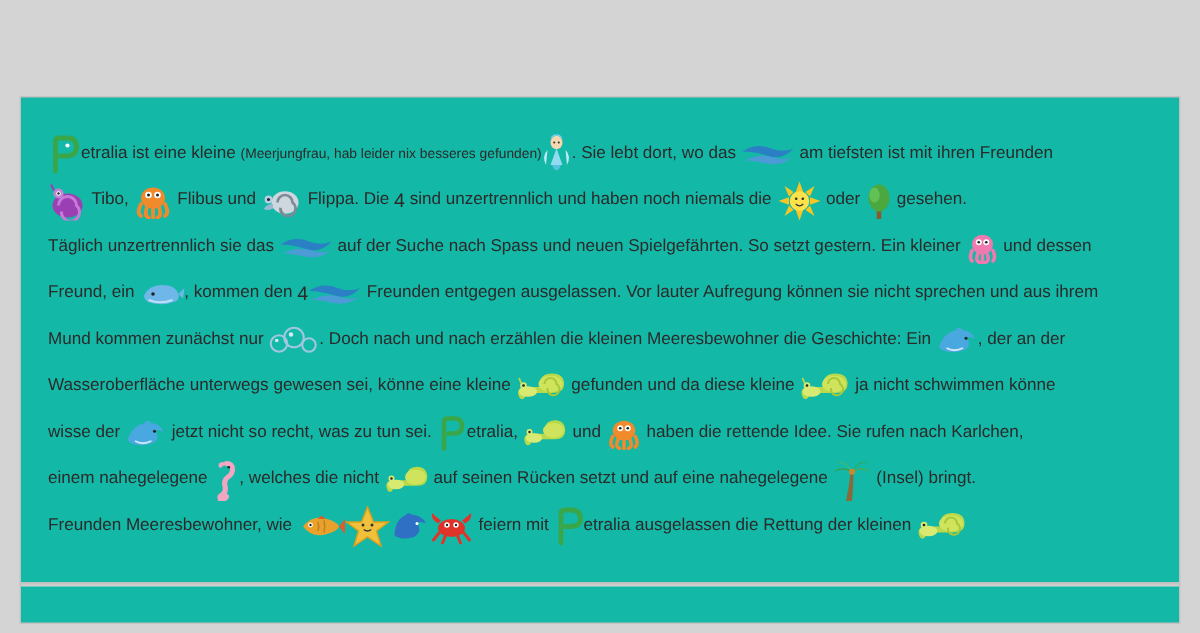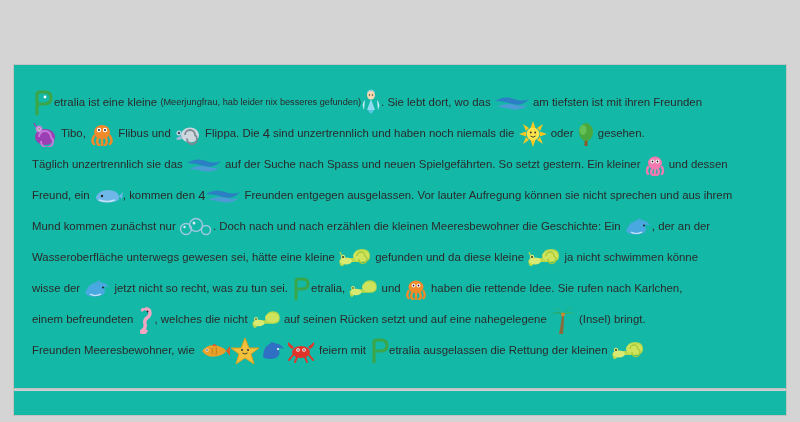--- a/index.html
+++ b/index.html
@@ -188,21 +188,21 @@
         <svg width="28" height="20" viewBox="0 0 28 20">
           <path d="M2 14 Q6 3 16 3 Q24 3 26 9 Q23 7 20 8 Q24 12 20 16 Q12 19 6 17 Q3 16 2 14Z" fill="#4aa8e0"></path>
           <path d="M13 3 Q15 0 18 3 Z" fill="#4aa8e0"></path>
           <circle cx="20" cy="8.5" r="1" fill="#222"></circle>
           <path d="M7 15 Q12 18 18 15" stroke="#cfe9f7" stroke-width="1.2" fill="none"></path>
         </svg>
       </span><span class="t">, der an der</span>
     </span>
 
     <span class="line">
-      <span class="t">Wasseroberfläche unterwegs gewesen sei, hätte eine kleine </span><span class="ico">
+      <span class="t">Wasseroberfläche unterwegs gewesen sei, könne eine kleine </span><span class="ico">
         <svg width="34" height="20" viewBox="0 0 34 20">
           <path d="M4 16 Q2 12 6 12 L24 12 Q30 12 30 8 Q30 3 24 3 Q18 3 18 8" fill="none" stroke="#b9d94a" stroke-width="4" stroke-linecap="round"></path>
           <ellipse cx="23" cy="8" rx="8" ry="5.5" fill="#cfe45c"></ellipse>
           <path d="M23 8 m-4 0 a4 4 0 1 1 8 0 a4 4 0 1 1 -6 2.8" fill="none" stroke="#a7c938" stroke-width="1.4"></path>
           <ellipse cx="8" cy="13" rx="6" ry="3.5" fill="#d9ea72"></ellipse>
           <circle cx="5" cy="9" r="2.2" fill="#d9ea72"></circle>
           <circle cx="5" cy="9" r="0.9" fill="#222"></circle>
           <path d="M3.5 7.5 L2 4" stroke="#b9d94a" stroke-width="1.2"></path>
         </svg>
       </span><span class="t"> gefunden und da diese kleine </span><span class="ico">
@@ -244,21 +244,21 @@
           <path d="M4.5 13 Q2 18 4.5 20 M8 15 Q6 20 9 21 M12 16 Q12 20 12 21 M16 15 Q18 20 15 21 M19.5 13 Q22 18 19.5 20" stroke="#f08a2a" stroke-width="2.4" fill="none" stroke-linecap="round"></path>
           <circle cx="9.5" cy="7.5" r="2" fill="#fff"></circle>
             <circle cx="14.5" cy="7.5" r="2" fill="#fff"></circle>
           <circle cx="9.5" cy="7.5" r="0.9" fill="#222"></circle>
             <circle cx="14.5" cy="7.5" r="0.9" fill="#222"></circle>
         </svg>
       </span><span class="t"> haben die rettende Idee. Sie rufen nach Karlchen,</span>
     </span>
 
     <span class="line">
-      <span class="t">einem befreundeten </span><span class="ico">
+      <span class="t">einem nahegelegene </span><span class="ico">
         <svg width="18" height="28" viewBox="0 0 18 28">
           <path d="M9 3 Q13 3 13 7 Q13 10 10 12 Q7 14 8 18 Q9 22 6 24 Q4 25 5 27 Q8 27 9 25" fill="none" stroke="#f2a6c2" stroke-width="3.4" stroke-linecap="round"></path>
           <path d="M9 3 Q6 1 4 3 Q3 5 5 6" fill="#f2a6c2"></path>
           <circle cx="10.5" cy="5.5" r="0.9" fill="#222"></circle>
         </svg>
       </span><span class="t">, welches die nicht </span><span class="ico">
         <svg width="30" height="20" viewBox="0 0 30 20">
           <path d="M4 16 Q2 12 6 12 L22 12 Q27 12 27 8 Q27 3 22 3 Q17 3 17 8" fill="none" stroke="#b9d94a" stroke-width="3.6" stroke-linecap="round"></path>
           <ellipse cx="21" cy="8" rx="7" ry="5" fill="#cfe45c"></ellipse>
           <ellipse cx="8" cy="13" rx="5.5" ry="3.2" fill="#d9ea72"></ellipse>

